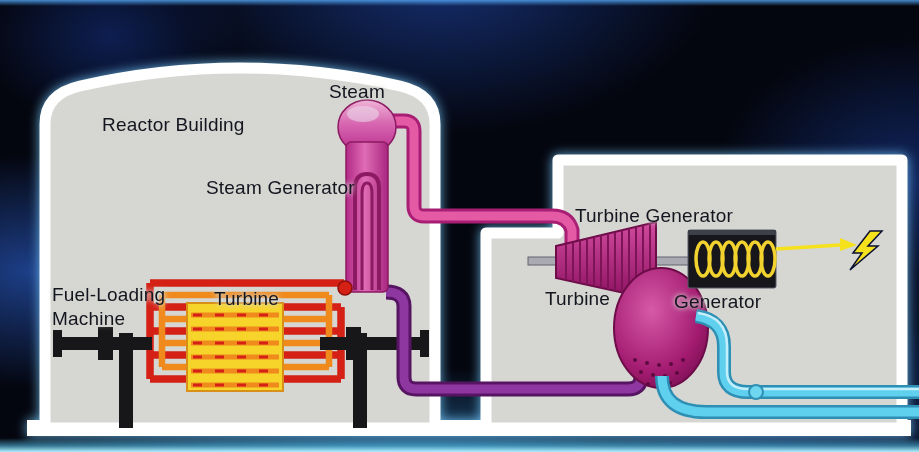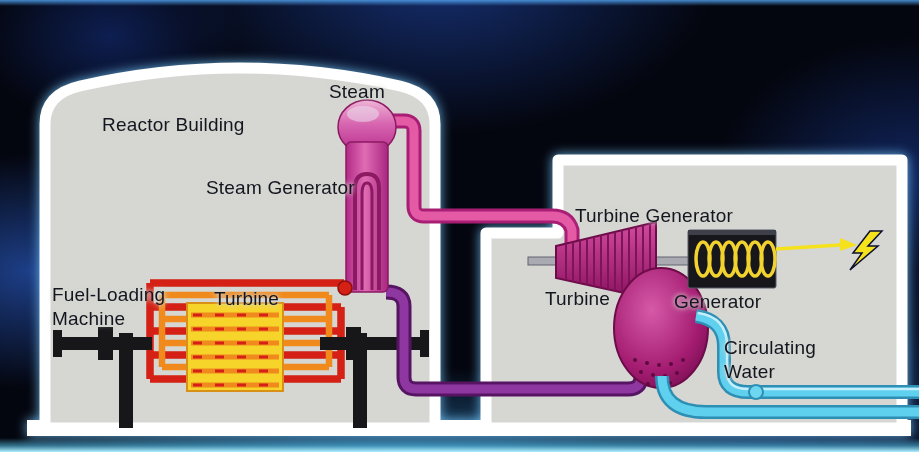--- a/index.html
+++ b/index.html
@@ -154,18 +154,16 @@
 
   <div class="label" style="left:329px;top:80px">Steam</div>
   <div class="label" style="left:206px;top:176px">Steam Generator</div>
   <div class="label" style="left:102px;top:113px">Reactor Building</div>
   <div class="label" style="left:52px;top:283px">Fuel-Loading
 Machine</div>
   <div class="label" style="left:214px;top:287px">Turbine</div>
   <div class="label" style="left:575px;top:204px">Turbine Generator</div>
   <div class="label" style="left:545px;top:287px">Turbine</div>
   <div class="label" style="left:674px;top:290px">Generator</div>
-  <div class="label" style="left:724px;top:336px">Circulating
-Water</div>
 
   <div class="glow-top"></div>
   <div class="glow-bottom"></div>
 </div>
 
 </body></html>

